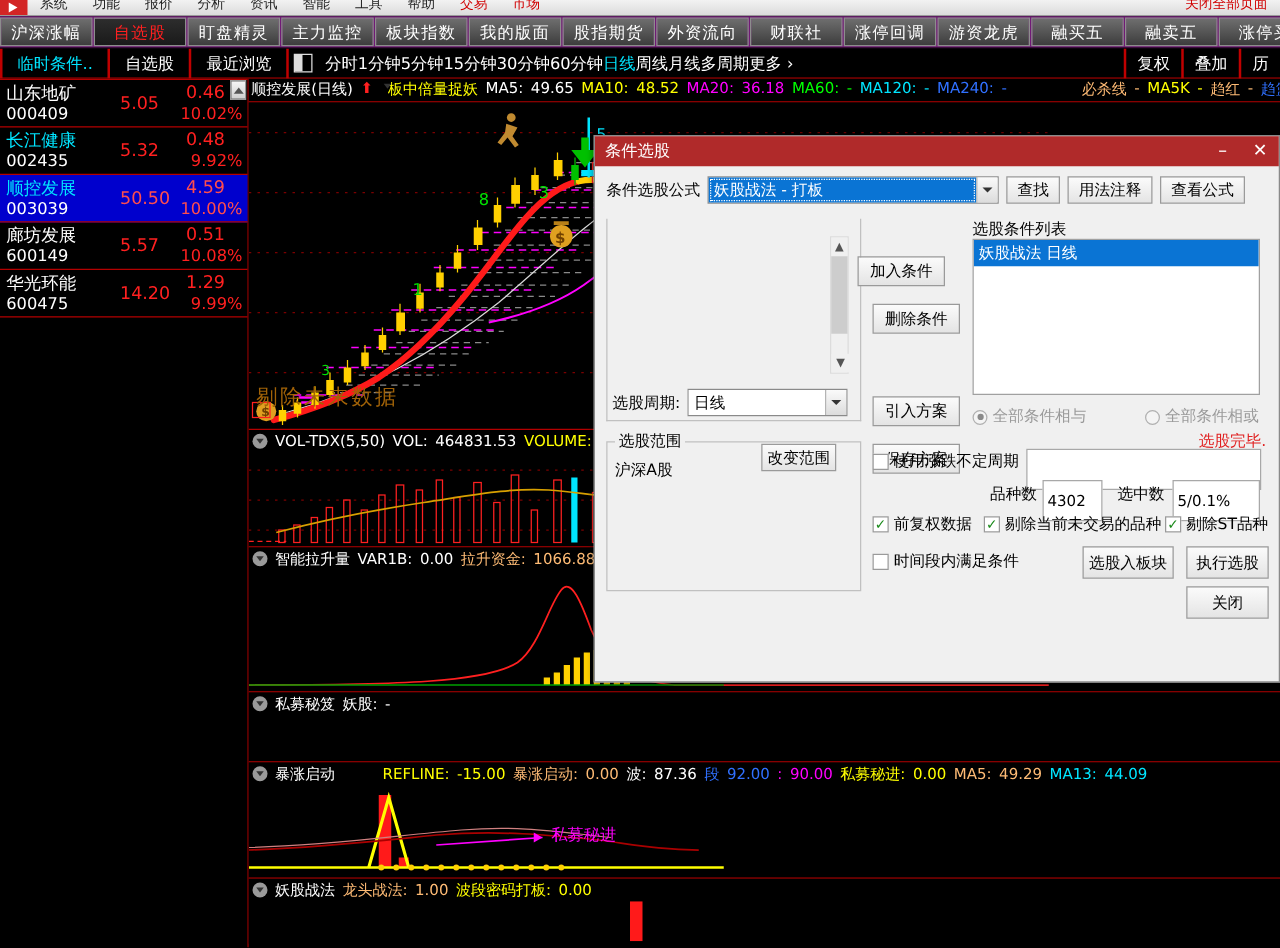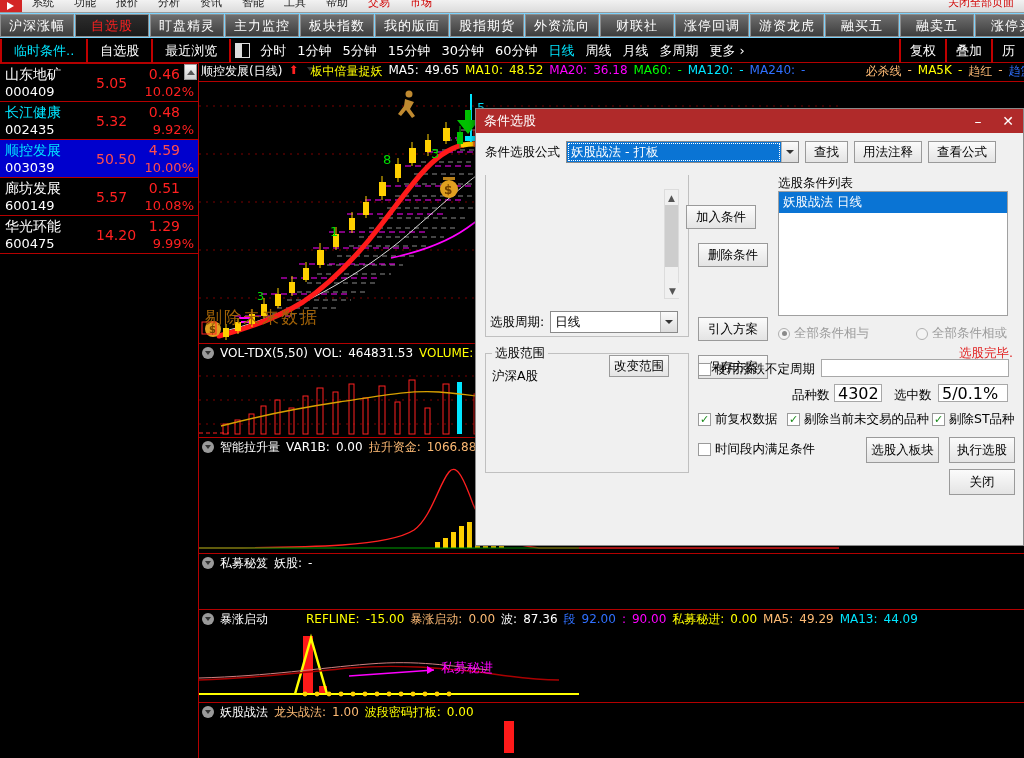--- a/index.html
+++ b/index.html
@@ -30,21 +30,21 @@
   .menubar .mitem{
     font-size:11px; color:#222; padding:0 10px; white-space:nowrap;
     line-height:13px; position:relative; top:-3px;
   }
   .menubar .mitem.red{ color:#d00000; }
   .menubar .spacer{ flex:1 1 auto; }
 
   
   .tabrow {
     position:absolute; left:0; top:13px; width:1024px; height:26px;
-    background:#7dd3fc; display:flex; align-items:stretch;
+    background:#701a75; display:flex; align-items:stretch;
     border-bottom:1px solid #000;
   }
   .tabrow .tab {
     flex:0 0 auto;
     min-width:74px;
     margin:1px 1px 1px 0;
     background:linear-gradient(#6e6e6e,#3d3d3d);
     border:1px solid #8d8d8d;
     color:#ffffff; font-size:13px;
     display:flex; align-items:center; justify-content:center;
@@ -63,21 +63,21 @@
     border-bottom:1px solid #b40000;
   }
   .subrow .leftgrp{ display:flex; align-items:center; height:24px; }
   .subrow .sbtn{
     height:24px; display:flex; align-items:center; justify-content:center;
     font-size:13px; color:#ffffff; padding:0 12px;
     border-right:2px solid #c00000;
   }
   .subrow .sbtn.cyan{ color:#00e5ff; }
   .subrow .sbtn.first{ border-left:2px solid #c00000; }
-  .subrow .periods{ display:flex; align-items:center; gap:11px; padding-left:10px; }
+  .subrow .periods{ display:flex; align-items:center; padding-left:10px; }
   .subrow .periods .p{ font-size:13px; color:#ffffff; }
   .subrow .periods .p.cyan{ color:#00e5ff; }
   .subrow .sqico{
     width:15px;height:15px;border:1px solid #ddd;background:#000;
     display:inline-flex; margin-left:4px;
   }
   .subrow .sqico i{ display:block; width:6px; height:13px; background:#ddd; margin:0 0 0 0;}
   .subrow .rightgrp{ margin-left:auto; display:flex; height:24px; }
   .subrow .rbtn{
     height:24px; display:flex; align-items:center; justify-content:center;
@@ -217,21 +217,21 @@
     display:inline-flex;align-items:center;justify-content:center;
   }
   .radio .rb.on:after{ content:""; width:5px;height:5px;border-radius:50%;background:#8a8a8a;}
 
   .chk{ display:inline-flex; align-items:center; gap:4px; font-size:12.5px; color:#000;}
   .chk .cb{
     width:13px;height:13px;border:1px solid #9a9a9a;background:#fff;
     display:inline-flex;align-items:center;justify-content:center;
     font-size:11px; color:#1a8a1a; line-height:1;
   }
-  .txtin{ border:1px solid #a8a8a8; background:#fff; height:18px; font-size:16px; padding:0 3px; display:flex;align-items:center;}
+  .txtin{ border:1px solid #a8a8a8; background:#fff; height:33px; font-size:12px; padding:0 3px; display:flex;align-items:center;}
 
   .redtxt{ color:#e02020; font-size:12.5px; }
 </style>
 </head>
 <body>
 
 <div id="root">
 
   <div class="menubar">
     <div class="applogo"></div>

